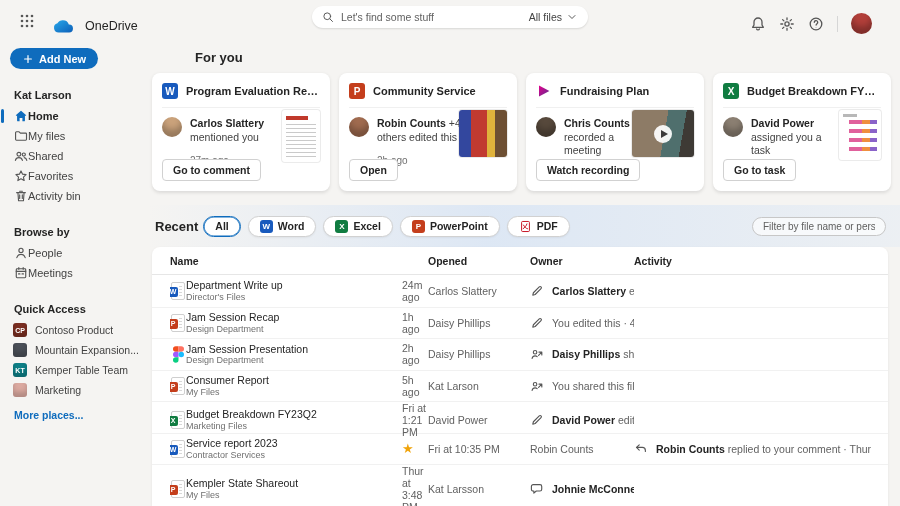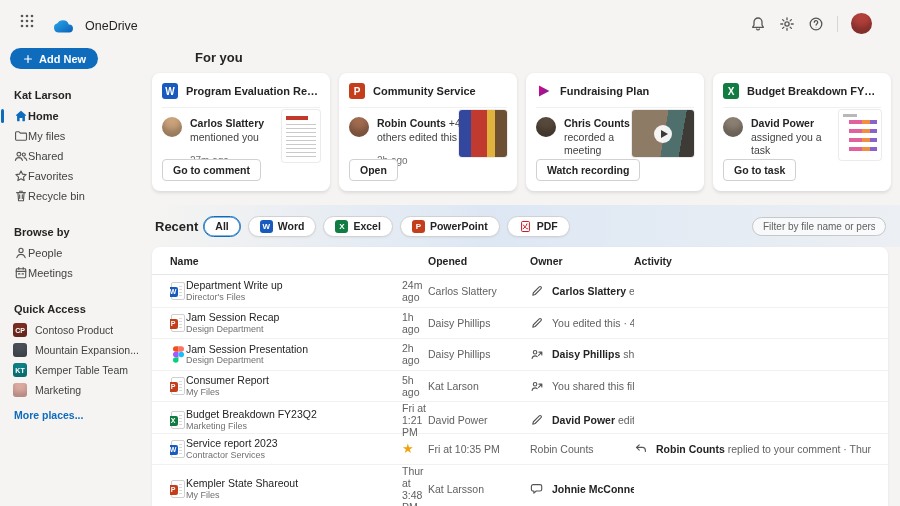--- a/index.html
+++ b/index.html
@@ -139,20 +139,37 @@
             <linearGradient id="cg" x1="0" y1="0" x2="1" y2="1">
               <stop offset="0" stop-color="#28a8ea"></stop>
               <stop offset="1" stop-color="#0d5fb8"></stop>
             </linearGradient>
           </defs>
           <path d="M13.5 3.5a7.5 7.5 0 017.2 5.4h.3a4.8 4.8 0 010 9.6H8.2a5.7 5.7 0 01-1.5-11.2 7.5 7.5 0 016.8-3.8z" fill="url(#cg)"></path>
         </svg>
       </span>
     <span class="brand-name">OneDrive</span>
   </div>
+  <div class="searchbar">
+    <span class="icon i12">
+        <svg viewBox="0 0 16 16" fill="none" stroke="currentColor" stroke-width="1.3" stroke-linecap="round" stroke-linejoin="round">
+          <circle cx="7" cy="7" r="4.5"></circle>
+          <line x1="10.6" y1="10.6" x2="14" y2="14"></line>
+        </svg>
+      </span>
+    <input placeholder="Let's find some stuff" style="">
+    <span class="search-scope">
+      <span>All files</span>
+      <span class="icon i12">
+          <svg viewBox="0 0 16 16" fill="none" stroke="currentColor" stroke-width="1.3" stroke-linecap="round" stroke-linejoin="round">
+            <path d="M4 6l4 4 4-4"></path>
+          </svg>
+        </span>
+    </span>
+  </div>
   <div class="header-right">
     <span class="icon i16">
         <svg viewBox="0 0 16 16" fill="none" stroke="currentColor" stroke-width="1.3" stroke-linecap="round" stroke-linejoin="round">
           <path d="M8 2a4 4 0 014 4v3l1.4 2.3H2.6L4 9V6a4 4 0 014-4z"></path>
           <path d="M6.6 13a1.5 1.5 0 002.8 0"></path>
         </svg>
       </span>
     <span class="icon i16">
         <svg viewBox="0 0 16 16" fill="none" stroke="currentColor" stroke-width="1.3" stroke-linecap="round" stroke-linejoin="round">
           <circle cx="8" cy="8" r="2.1"></circle>
@@ -219,21 +236,21 @@
           </svg>
         </span>
         <span class="label">Favorites</span>
       </div>
       <div class="nav-item">
         <span class="icon i14">
           <svg viewBox="0 0 16 16" fill="none" stroke="currentColor" stroke-width="1.3" stroke-linecap="round" stroke-linejoin="round">
             <path d="M3 4.2h10M6.4 2.6h3.2M4.5 4.2l.7 9.2h5.6l.7-9.2M6.5 6.6v4.2M9.5 6.6v4.2"></path>
           </svg>
         </span>
-        <span class="label">Recycle bin</span>
+        <span class="label">Activity bin</span>
       </div>
     </nav>
 
   <div class="side-section-title">Browse by</div>
   <nav>
 
   <div class="nav-item">
         <span class="icon i14">
           <svg viewBox="0 0 16 16" fill="none" stroke="currentColor" stroke-width="1.3" stroke-linecap="round" stroke-linejoin="round">
             <circle cx="8" cy="5" r="2.4"></circle>

